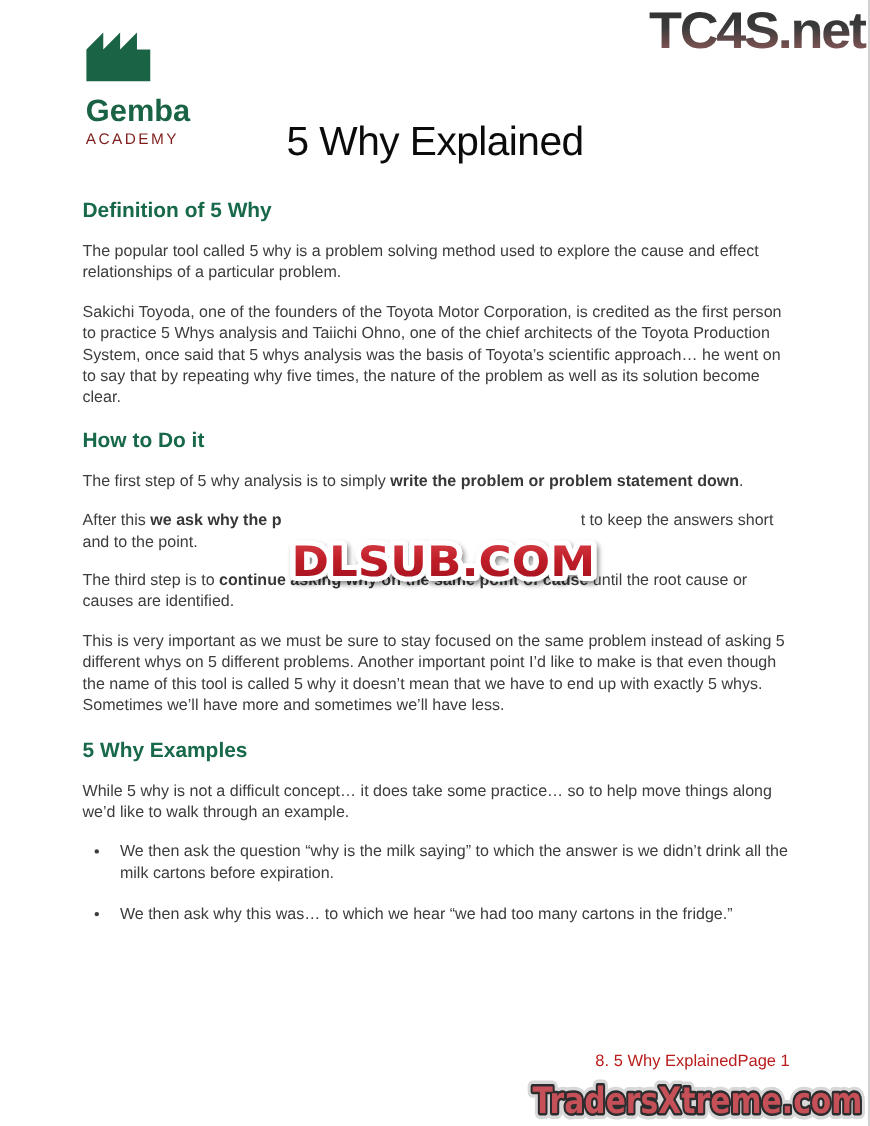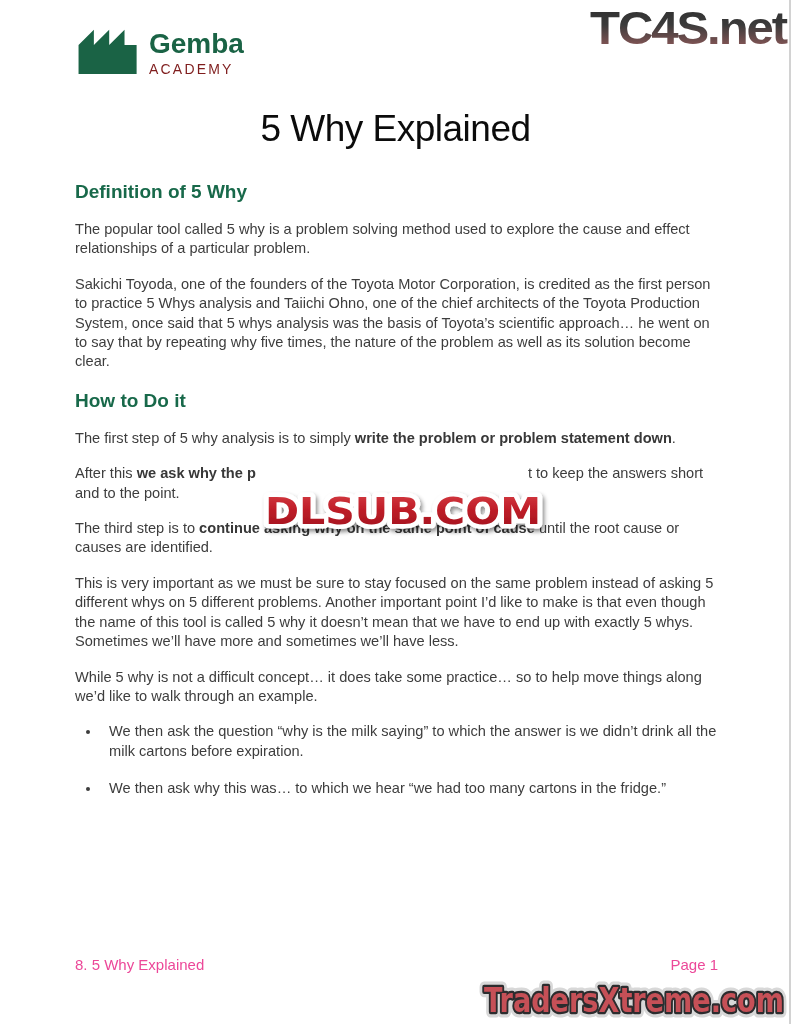--- a/index.html
+++ b/index.html
@@ -3,21 +3,21 @@
 <meta charset="utf-8">
 <style>
   html,body{margin:0;padding:0;}
   body{
     width:791px;height:1024px;background:#ffffff;position:relative;
     font-family:"Liberation Sans", sans-serif;color:#3d3d3d;overflow:hidden;
   }
   .page-edge{position:absolute;right:0;top:0;width:2px;height:100%;background:#d2d2d2;}
 
   
-  .logo{position:absolute;left:78px;top:24px;display:flex;align-items:flex-start;gap:7px;}
+  .logo{position:absolute;left:78px;top:24px;display:flex;align-items:flex-start;gap:7px;flex-direction:column;}
   .logo-icon svg{display:block;}
   .logo-text{display:flex;flex-direction:column;line-height:1;padding-top:6px;}
   .logo-brand{font-size:28px;font-weight:700;color:#1a6345;letter-spacing:0;}
   .logo-sub{font-size:14px;font-weight:400;color:#7f1d1d;letter-spacing:2.2px;margin-top:4px;}
 
   .tc4s{position:absolute;right:1px;top:0;}
 
   
   .doc-title{
     position:absolute;top:108px;left:0;width:100%;text-align:center;
@@ -36,22 +36,22 @@
   li{margin-bottom:18px;font-size:14.6px;line-height:19.4px;padding-left:8px;}
   li:last-child{margin-bottom:0;}
 
   
   .dlsub{position:absolute;left:253px;top:483px;}
   .tradersx{position:absolute;left:478px;top:977px;}
 
   
   .footer{
     position:absolute;left:75px;top:956px;width:643px;
-    display:flex;justify-content:space-between;
-    font-size:15px;color:#ec4899;
+    display:flex;justify-content:flex-end;
+    font-size:15px;color:#b91c1c;
   }
 </style>
 </head>
 <body>
 
 <div>
 
   <div class="logo">
     <span class="logo-icon">
       <svg width="64" height="50" viewBox="0 0 78 62" aria-hidden="true">
@@ -85,20 +85,21 @@
     <h2>Definition of 5 Why</h2>
     <p>The popular tool called 5 why is a problem solving method used to explore the cause and effect relationships of a particular problem.</p>
     <p>Sakichi Toyoda, one of the founders of the Toyota Motor Corporation, is credited as the first person to practice 5 Whys analysis and Taiichi Ohno, one of the chief architects of the Toyota Production System, once said that 5 whys analysis was the basis of Toyota’s scientific approach… he went on to say that by repeating why five times, the nature of the problem as well as its solution become clear.</p>
 
     <h2 class="mt18">How to Do it</h2>
     <p><span>The first step of 5 why analysis is to simply </span><b>write the problem or problem statement down</b><span>.</span></p>
     <p><span>After this </span><b>we ask why the p</b><span class="wm-gap"></span><span>t to keep the answers short and to the point.</span></p>
     <p><span>The third step is to </span><b>continue asking why on the same point of cause</b><span> until the root cause or causes are identified.</span></p>
     <p>This is very important as we must be sure to stay focused on the same problem instead of asking 5 different whys on 5 different problems.  Another important point I’d like to make is that even though the name of this tool is called 5 why it doesn’t mean that we have to end up with exactly 5 whys.  Sometimes we’ll have more and sometimes we’ll have less.</p>
 
+    <h2 class="mt20">5 Why Examples</h2>
     <p>While 5 why is not a difficult concept… it does take some practice… so to help move things along we’d like to walk through an example.</p>
     <ul>
       <li>We then ask the question “why is the milk saying” to which the answer is we didn’t drink all the milk cartons before expiration.</li>
       <li>We then ask why this was… to which we hear “we had too many cartons in the fridge.”</li>
     </ul>
 
   </div>
 
   <div class="dlsub">
     <svg width="300" height="56" viewBox="0 0 300 56" aria-hidden="true">

